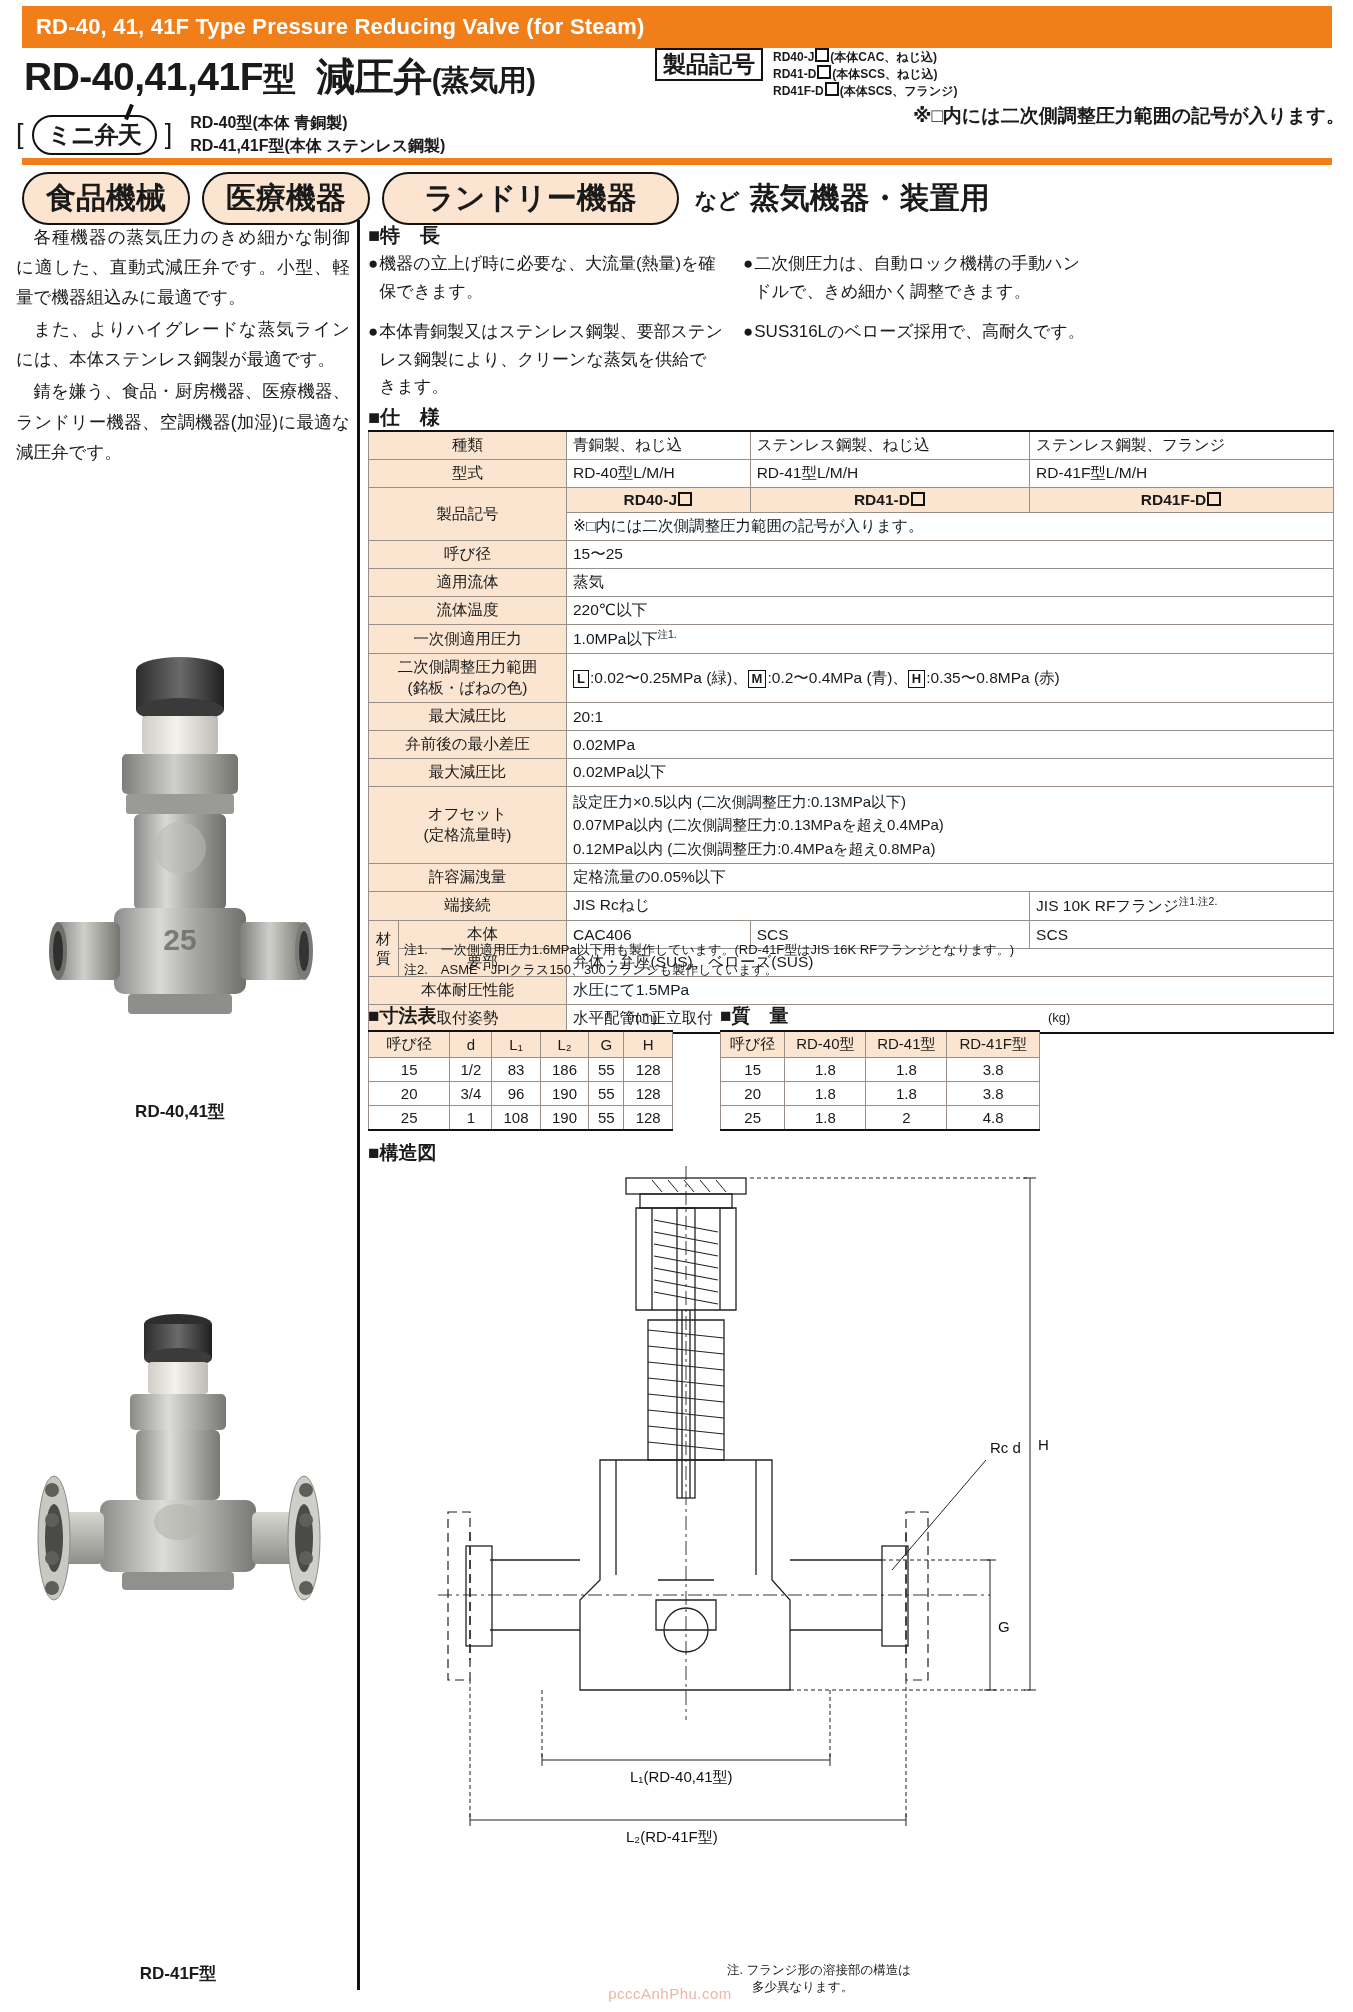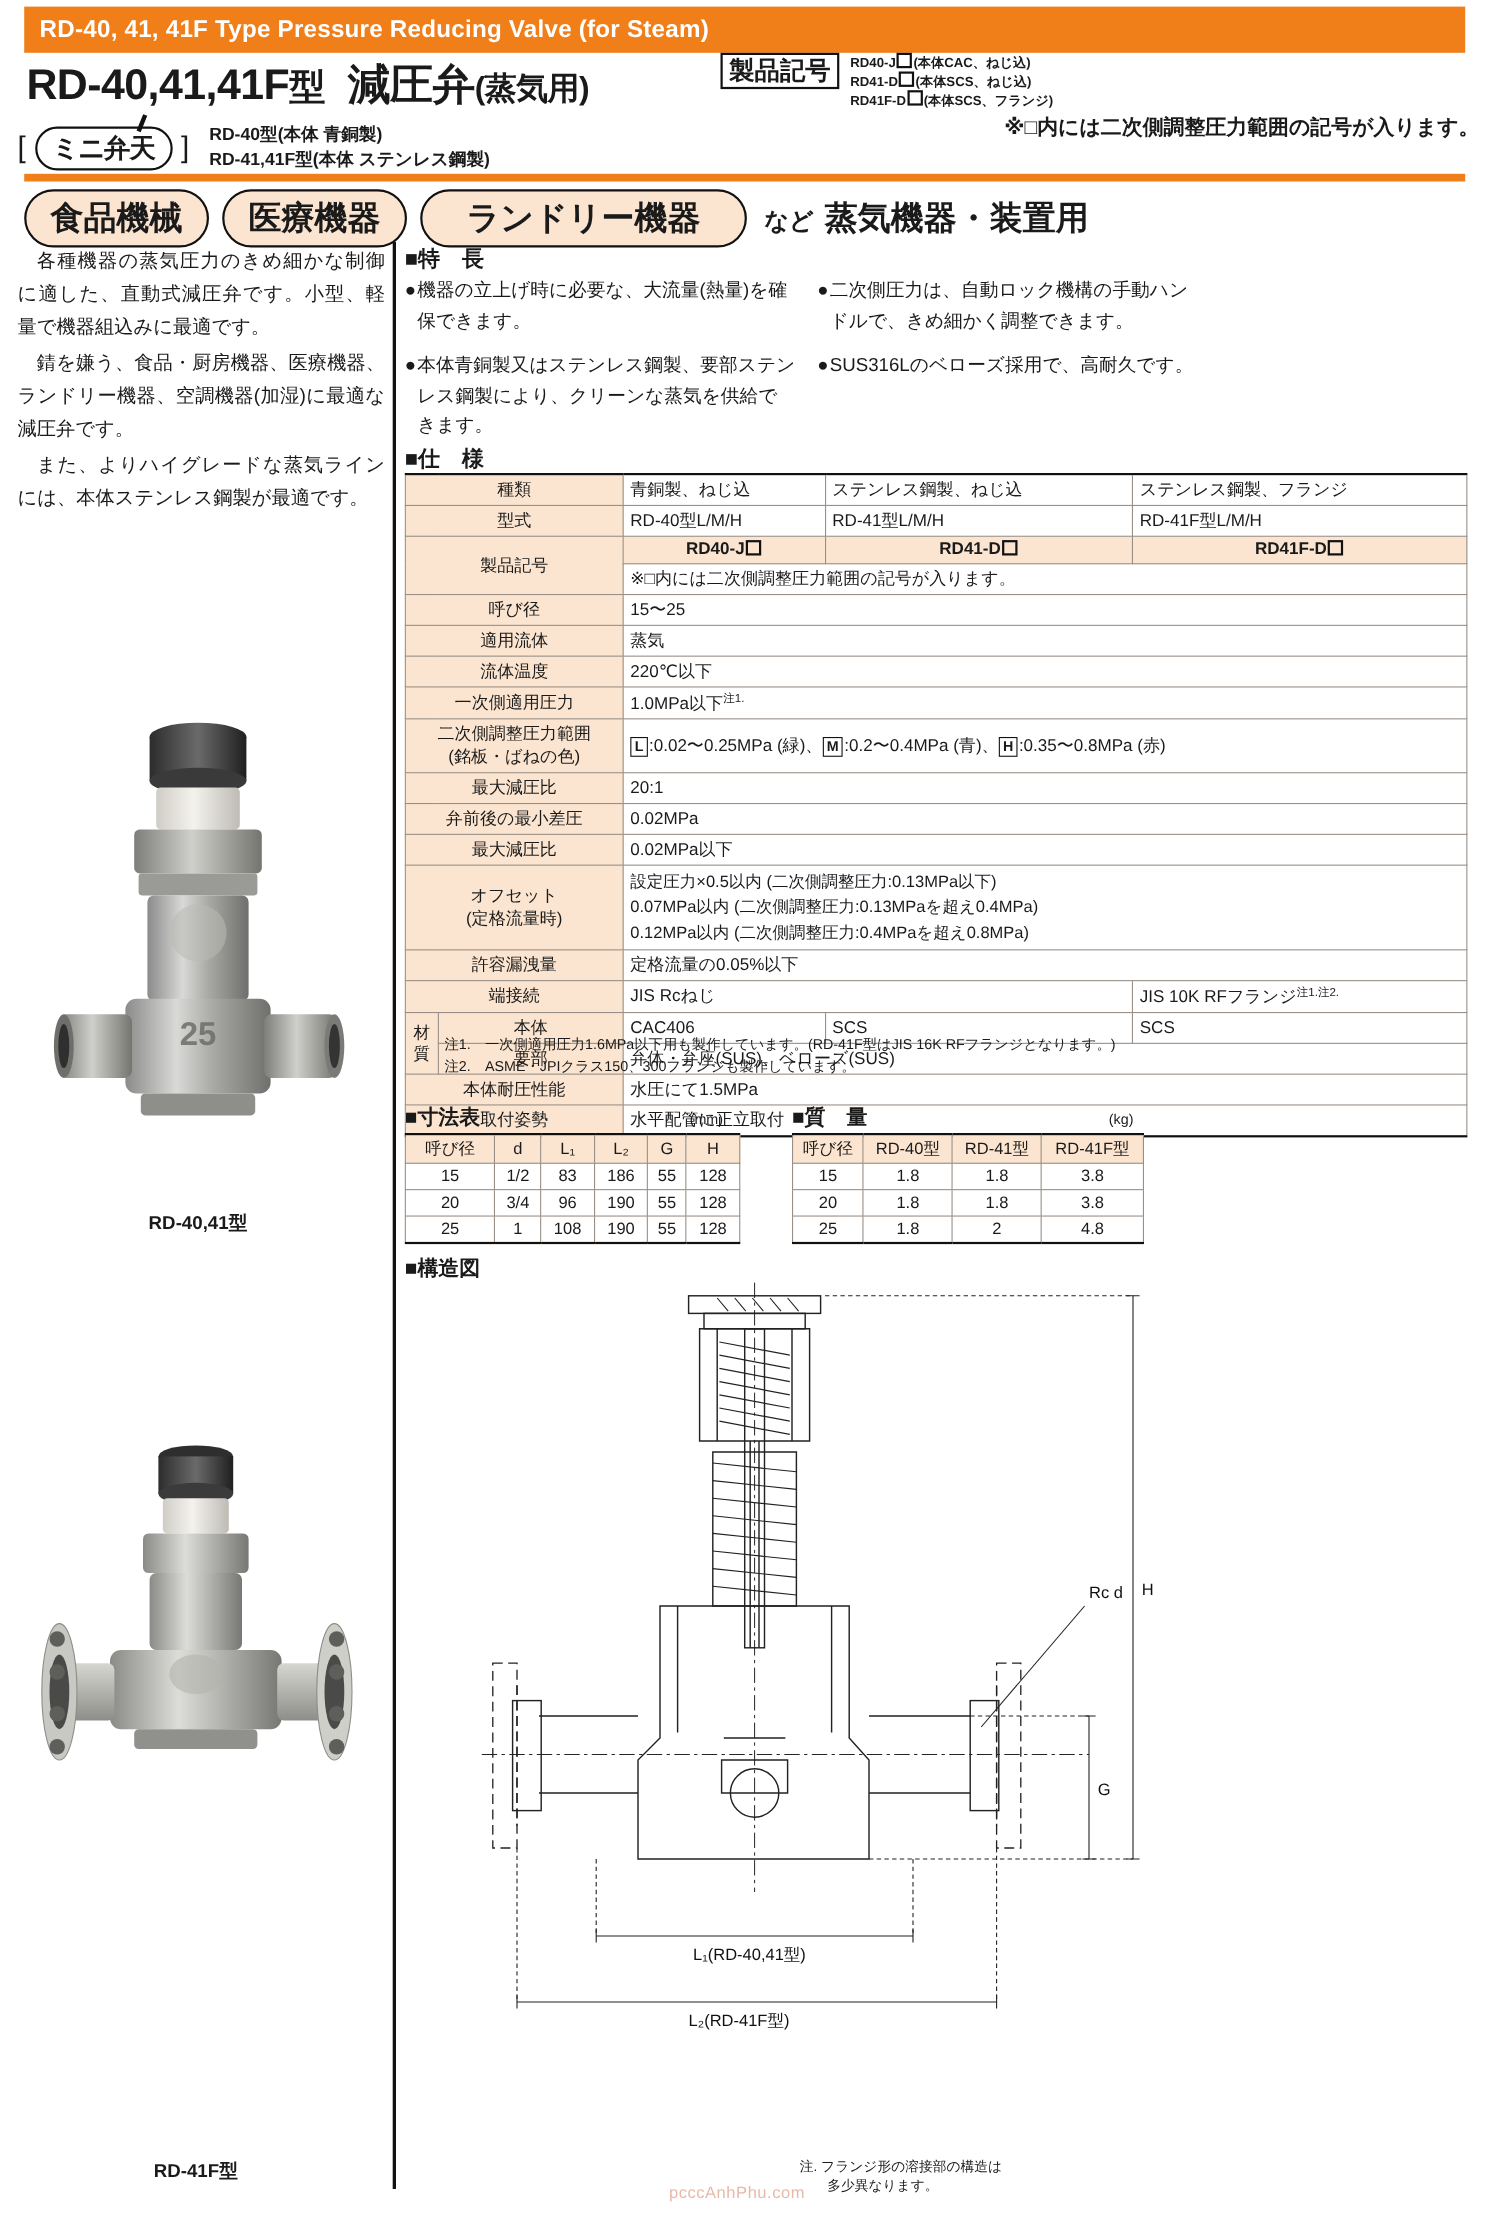--- a/index.html
+++ b/index.html
@@ -127,21 +127,21 @@
     position:absolute; left:368px; top:1030px; width:305px;
     border-collapse:collapse; font-size:15px; text-align:center;
   }
   table.dim td,table.dim th{ border:1px solid #9a8f86; padding:3px 2px; font-weight:normal;}
   table.dim thead td{ background:#FBE5D0; }
   table.dim tr.top td{ border-top:2px solid #111; }
   table.dim tr.bot td{ border-bottom:2px solid #111; }
 
   
   .wt-h{ position:absolute; left:720px; top:1003px; font-size:19px; font-weight:bold; }
-  .wt-unit{ position:absolute; left:1008px; top:1010px; font-size:13px; }
+  .wt-unit{ position:absolute; left:1048px; top:1010px; font-size:13px; }
   table.wt{
     position:absolute; left:720px; top:1030px; width:320px;
     border-collapse:collapse; font-size:15px; text-align:center;
   }
   table.wt td{ border:1px solid #9a8f86; padding:3px 2px; }
   table.wt thead td{ background:#FBE5D0; }
   table.wt tr.top td{ border-top:2px solid #111; }
   table.wt tr.bot td{ border-bottom:2px solid #111; }
 
   
@@ -217,22 +217,22 @@
   <span class="cat wide">ランドリー機器</span>
   <span class="tail">
     <span>など</span><b>蒸気機器・装置用</b>
   </span>
 </div>
 
 <div class="vdiv"></div>
 
 <div class="intro">
   <p>各種機器の蒸気圧力のきめ細かな制御に適した、直動式減圧弁です。小型、軽量で機器組込みに最適です。</p>
+  <p>また、よりハイグレードな蒸気ラインには、本体ステンレス鋼製が最適です。</p>
   <p>錆を嫌う、食品・厨房機器、医療機器、ランドリー機器、空調機器(加湿)に最適な減圧弁です。</p>
-  <p>また、よりハイグレードな蒸気ラインには、本体ステンレス鋼製が最適です。</p>
 </div>
 
 <div class="feat-h">■特　長</div>
 <div class="featcols">
   <div class="fcol a">
     <div class="fitem">
       <span class="bullet">●</span>
       <span class="txt">機器の立上げ時に必要な、大流量(熱量)を確保できます。</span>
     </div>
     <div class="fitem">

